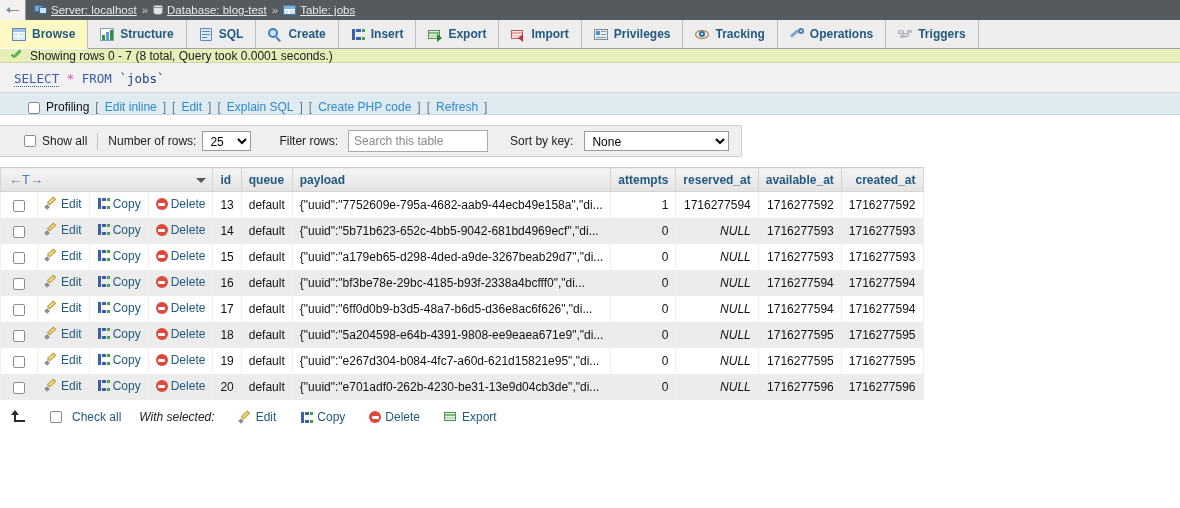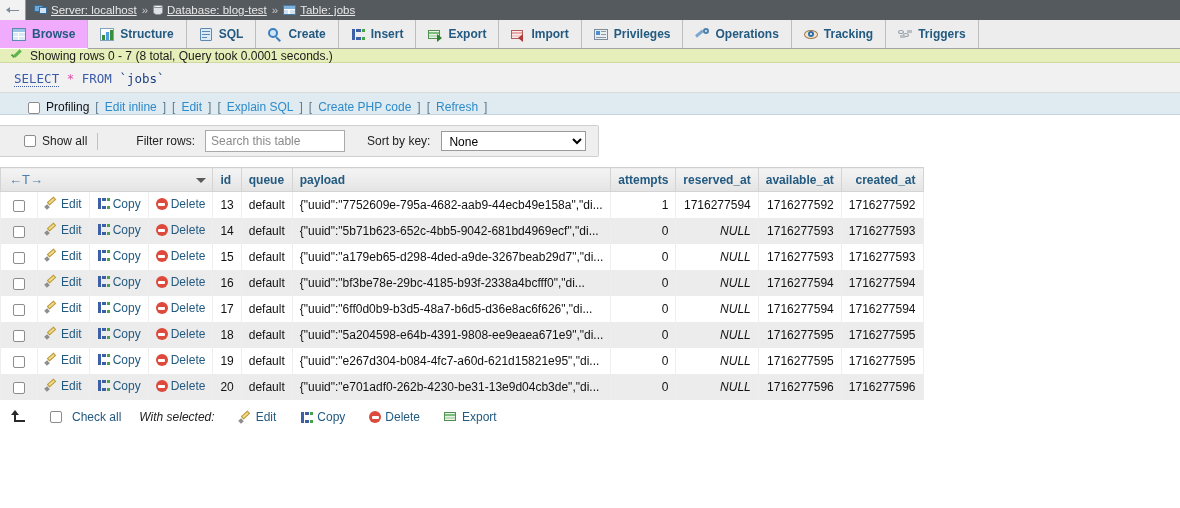--- a/index.html
+++ b/index.html
@@ -100,21 +100,21 @@
     font-weight: bold;
     font-size: 12px;
     color: #235a81;
     background: #ededed;
     border-right: 1px solid #bdbdbd;
     cursor: pointer;
     box-sizing: border-box;
     position: relative;
   }
   .tab.active {
-    background: #f0abfc;
+    background: #fef9c3;
     border-bottom: 1px solid #fff;
     margin-bottom: -1px;
   }
   .tab-filler { flex: 1; background: #ededed; }
 
   
   .ti { position: relative; display:inline-block; width:14px; height:13px; }
   .ti-browse .a { position:absolute; left:0; top:0; width:14px; height:13px; border:1px solid #5e88ad; background:#fff; box-sizing:border-box;}
   .ti-browse .b { position:absolute; left:1px; top:1px; width:12px; height:3px; background:#9cc3e3;}
   .ti-browse .c { position:absolute; left:1px; top:5px; width:5px; height:3px; background:#d7e8f6;}
@@ -500,33 +500,33 @@
     <span class="ti ti-priv">
         <i class="a"></i>
         <i class="b"></i>
         <i class="c"></i>
         <i class="d"></i>
         <i class="e"></i>
       </span>
     <span>Privileges</span>
   </div>
   <div class="tab">
+    <span class="ti ti-track">
+        <i class="a"></i>
+        <i class="b"></i>
+        <i class="c"></i>
+      </span>
+    <span>Tracking</span>
+  </div>
+  <div class="tab">
     <span class="ti ti-oper">
         <i class="a"></i>
         <i class="b"></i>
       </span>
     <span>Operations</span>
-  </div>
-  <div class="tab">
-    <span class="ti ti-track">
-        <i class="a"></i>
-        <i class="b"></i>
-        <i class="c"></i>
-      </span>
-    <span>Tracking</span>
   </div>
   <div class="tab">
     <span class="ti ti-trig">
         <i class="a"></i>
         <i class="b"></i>
         <i class="c"></i>
         <i class="d"></i>
       </span>
     <span>Triggers</span>
   </div>
@@ -562,20 +562,24 @@
   <span class="brk">]</span>
 </div>
 
 <div class="optzone">
   <div class="optbar">
     <div class="opt-group">
       <input type="checkbox" class="cb" style="">
       <span class="lbl">Show all</span>
     </div>
     <span class="divider"></span>
+    <div class="opt-group">
+      <span class="lbl">Number of rows:</span>
+      <select class="sel" id="rows-select"><option>25</option><option>50</option><option>100</option><option>250</option><option>500</option></select>
+    </div>
     <span style="width:28px"></span>
     <div class="opt-group">
       <span class="lbl">Filter rows:</span>
       <input type="text" class="txt" style="width: 140px; margin-left: 4px;" placeholder="Search this table">
     </div>
     <span style="width:22px"></span>
     <div class="opt-group">
       <span class="lbl">Sort by key:</span>
       <select class="sel" style="width:145px;margin-left:5px" id="sort-select"><option>None</option><option>PRIMARY</option><option>jobs_queue_index</option></select>
     </div>

